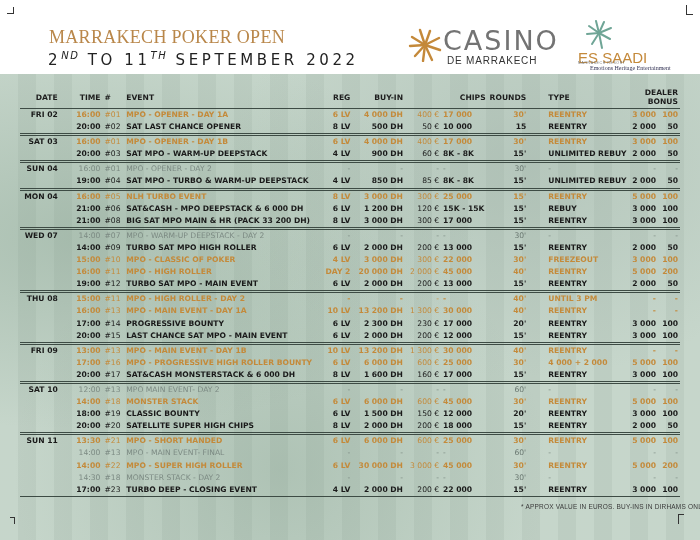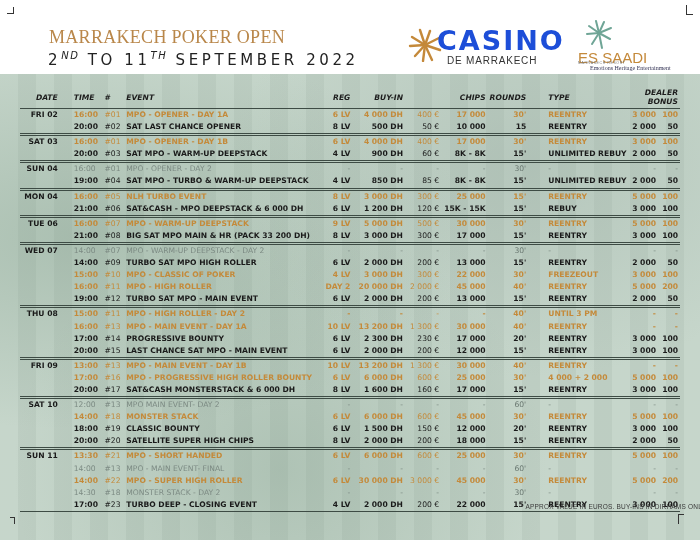--- a/index.html
+++ b/index.html
@@ -14,51 +14,51 @@
   .crop.br { right: 16px; bottom: 16px; border-top: 1px solid #333; border-left: 1px solid #333; width: 6px; height: 10px; }
 
   .title { position: absolute; left: 49px; top: 27px; font-family: "Liberation Serif", "DejaVu Serif", serif;
            font-size: 18px; color: #b9874a; letter-spacing: 0.3px; font-weight: normal; white-space: nowrap; }
   .subtitle { position: absolute; left: 48px; top: 50px; font-size: 15px; letter-spacing: 3.6px; color: #222;
               white-space: nowrap; font-family: "DejaVu Sans", sans-serif; }
   .subtitle sup { font-size: 10px; letter-spacing: 1.5px; vertical-align: 6px; font-style: italic; }
 
   .logo-casino { position: absolute; left: 405px; top: 22px; width: 140px; height: 45px; }
   .logo-casino .mark { position: absolute; left: 3px; top: 6px; width: 34px; height: 34px; }
-  .logo-casino .word { position: absolute; left: 32px; top: 5px; font-size: 27px; color: #1d4ed8; letter-spacing: 2px;
-                       font-family: "DejaVu Sans", sans-serif; font-weight: bold; line-height: 1; }
+  .logo-casino .word { position: absolute; left: 38px; top: 5px; font-size: 27px; color: #737373; letter-spacing: 2px;
+                       font-family: "DejaVu Sans", sans-serif; font-weight: normal; line-height: 1; }
   .logo-casino .sub { position: absolute; left: 42px; top: 33px; font-size: 10px; letter-spacing: 0.8px; color: #333; white-space: nowrap; }
 
   .logo-saadi { position: absolute; left: 576px; top: 20px; width: 115px; height: 52px; }
   .logo-saadi .mark { position: absolute; left: 10px; top: 0px; width: 26px; height: 30px; }
   .logo-saadi .word { position: absolute; left: 2px; top: 29px; font-size: 15px; color: #c4893a; white-space: nowrap; }
   .logo-saadi .tiny { position: absolute; left: 2px; top: 41px; font-size: 3.5px; color: #777; letter-spacing: 0.6px; white-space: nowrap; }
   .logo-saadi .tag { position: absolute; left: 14px; top: 45px; font-size: 6px; color: #335; white-space: nowrap; font-family: "Liberation Serif", serif; }
 
   .bg { position: absolute; left: 0; top: 74px; width: 700px; height: 466px;
         background:
           radial-gradient(ellipse at 12% 35%, rgba(120,150,130,0.35), transparent 45%),
           radial-gradient(ellipse at 75% 20%, rgba(150,170,160,0.35), transparent 40%),
           radial-gradient(ellipse at 40% 85%, rgba(120,150,130,0.30), transparent 45%),
           repeating-linear-gradient(90deg, rgba(255,255,255,0.05) 0 18px, rgba(0,0,0,0.03) 18px 36px),
           #c3d4c8; }
 
   table { position: absolute; left: 20px; top: 88px; border-collapse: collapse; width: 660px; font-size: 7.6px;
           font-family: "DejaVu Sans", sans-serif; font-weight: bold; }
-  th { font-size: 7.6px; color: #1d1d1d; text-align: left; padding: 0 2px 2px; font-weight: bold; border-bottom: 1.5px solid #3d4b44; height: 12px; font-style: italic; }
+  th { font-size: 7.6px; color: #1d1d1d; text-align: left; padding: 0 2px 2px; font-weight: bold; border-bottom: 1.5px solid #3d4b44; height: 12px; }
   td { padding: 0 2px; height: 12.1px; line-height: 12.1px; white-space: nowrap; color: #1a1a1a; }
   tr.sep-top td { border-top: 3px double #3d4b44; }
   .c-date { width: 58px; text-align: right; padding-right: 14px; }
-  .c-time { width: 38px; text-align: left; }
+  .c-time { width: 38px; text-align: right; }
   .c-num  { width: 27px; text-align: left; font-weight: normal; }
   .c-event { width: 212px; }
   .c-reg { width: 43px; text-align: right; margin-top: 44px; }
   .c-buyin { width: 65px; text-align: right; }
   .c-eur { width: 45px; text-align: right; font-weight: normal; }
-  .c-chips { width: 50px; text-align: right; }
+  .c-chips { width: 50px; }
   .c-rounds { width: 40px; text-align: right; padding-right: 8px; }
   .c-type { width: 74px; text-align: left; padding-left: 14px; }
   .c-dealer { width: 34px; text-align: right; }
   .c-bonus { width: 28px; text-align: right; margin-left: 7px; }
   tr.gold td:not(.c-date) { color: #c48a3a; }
   tr.grey td:not(.c-date) { color: #7c8a83; font-weight: normal; }
   tr.grey td.c-rounds { color: #6a7871; }
   th.c-type { padding-left: 14px; }
 
   .footnote { position: absolute; left: 521px; top: 503px; font-size: 6.5px; color: #3a3a3a; letter-spacing: 0.2px; white-space: nowrap; }
@@ -238,34 +238,20 @@
         <td class="c-event">SAT&amp;CASH - MPO DEEPSTACK &amp; 6 000 DH</td>
         <td class="c-reg">6 LV</td>
         <td class="c-buyin">1 200 DH</td>
         <td class="c-eur">120 €</td>
         <td class="c-chips">15K - 15K</td>
         <td class="c-rounds">15'</td>
         <td class="c-type">REBUY</td>
         <td class="c-dealer">3 000</td>
         <td class="c-bonus">100</td>
       </tr>
-      <tr class="gold sep-top">
-        <td class="c-date">TUE 06</td>
-        <td class="c-time">16:00</td>
-        <td class="c-num">#07</td>
-        <td class="c-event">MPO - WARM-UP DEEPSTACK</td>
-        <td class="c-reg">9 LV</td>
-        <td class="c-buyin">5 000 DH</td>
-        <td class="c-eur">500 €</td>
-        <td class="c-chips">30 000</td>
-        <td class="c-rounds">30'</td>
-        <td class="c-type">REENTRY</td>
-        <td class="c-dealer">5 000</td>
-        <td class="c-bonus">100</td>
-      </tr>
       <tr class="dark">
         <td class="c-date"></td>
         <td class="c-time">21:00</td>
         <td class="c-num">#08</td>
         <td class="c-event">BIG SAT MPO MAIN &amp; HR (PACK 33 200 DH)</td>
         <td class="c-reg">8 LV</td>
         <td class="c-buyin">3 000 DH</td>
         <td class="c-eur">300 €</td>
         <td class="c-chips">17 000</td>
         <td class="c-rounds">15'</td>

